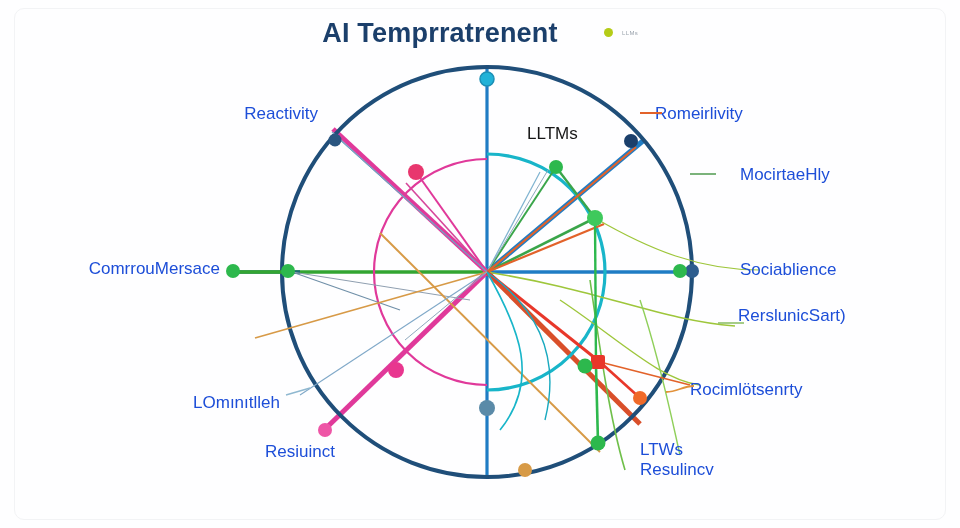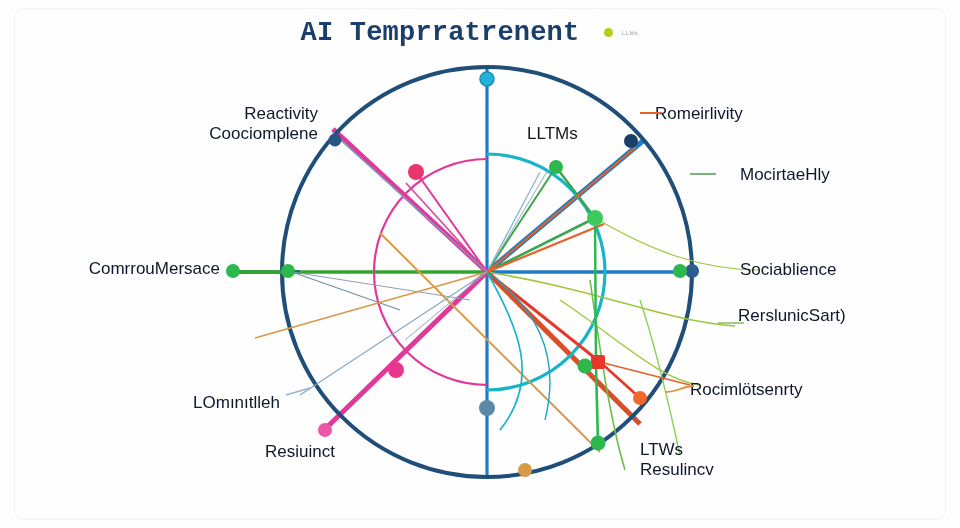--- a/index.html
+++ b/index.html
@@ -16,36 +16,35 @@
   
   #frame{
     position:absolute;left:14px;top:8px;right:14px;bottom:8px;
     border:1px solid #f2f3f5;border-radius:10px;
     pointer-events:none;
   }
   #title{
     position:absolute;left:0;top:18px;width:880px;text-align:center;
     font-size:27px;font-weight:700;color:#1b3f6b;
     letter-spacing:.2px;
-    font-family:Liberation Mono, monospace;
   }
   #legend{
     position:absolute;left:604px;top:28px;
     display:flex;align-items:center;gap:9px;
   }
   #legend .swatch{
     width:9px;height:9px;border-radius:50%;background:#b5cc18;display:block;
   }
   #legend .ltext{
     font-size:6px;color:#9aa3ad;letter-spacing:.4px;white-space:nowrap;
   }
   svg{position:absolute;left:0;top:0;}
   .lbl{
     position:absolute;
-    font-size:17px;color:#0f172a;white-space:nowrap;
+    font-size:17px;color:#1d4ed8;white-space:nowrap;
     line-height:1.18;
   }
   .lbl.two{line-height:1.15;}
   .lbl.r{text-align:left;}
   .lbl.l{text-align:right;}
   .inner-lbl{
     position:absolute;font-size:17px;color:#171717;white-space:nowrap;
   }
 </style>
 </head>
@@ -153,21 +152,20 @@
     <rect x="591" y="355" width="14" height="14" rx="2" fill="#e8372a"></rect>
     <circle cx="640" cy="398" r="7" fill="#ef6a2a"></circle>
 
     <circle cx="585" cy="366" r="7.5" fill="#2db84d"></circle>
     <circle cx="598" cy="443" r="7.5" fill="#2db84d"></circle>
 
   </svg>
 
   <div class="lbl two l" style="left:88px;top:104px;width:230px;">
     <div>Reactivity</div>
-    <div>Coociomplene</div>
   </div>
 
   <div class="lbl l" style="left:20px;top:259px;width:200px;">ComrrouMersace</div>
 
   <div class="lbl l" style="left:80px;top:385px;width:200px;margin-top:8px;">LOmınıtlleh</div>
 
   <div class="lbl l" style="left:135px;top:442px;width:200px;">Resiuinct</div>
 
   <div class="lbl r" style="left:655px;top:104px;">Romeirlivity</div>
 

